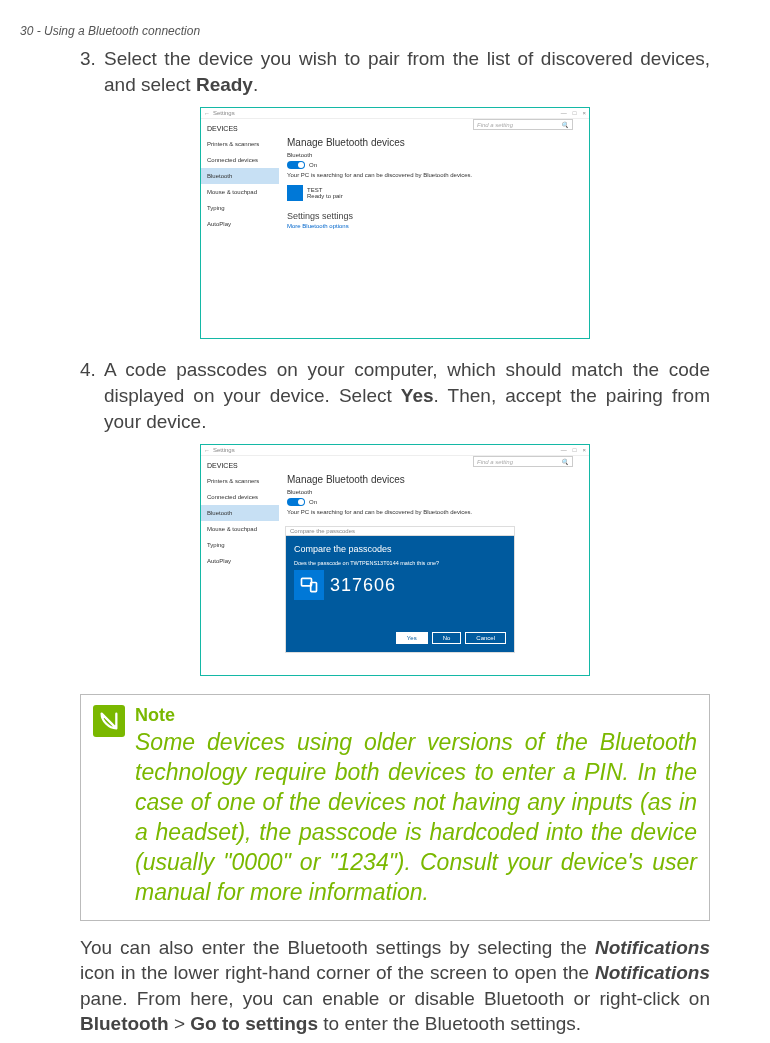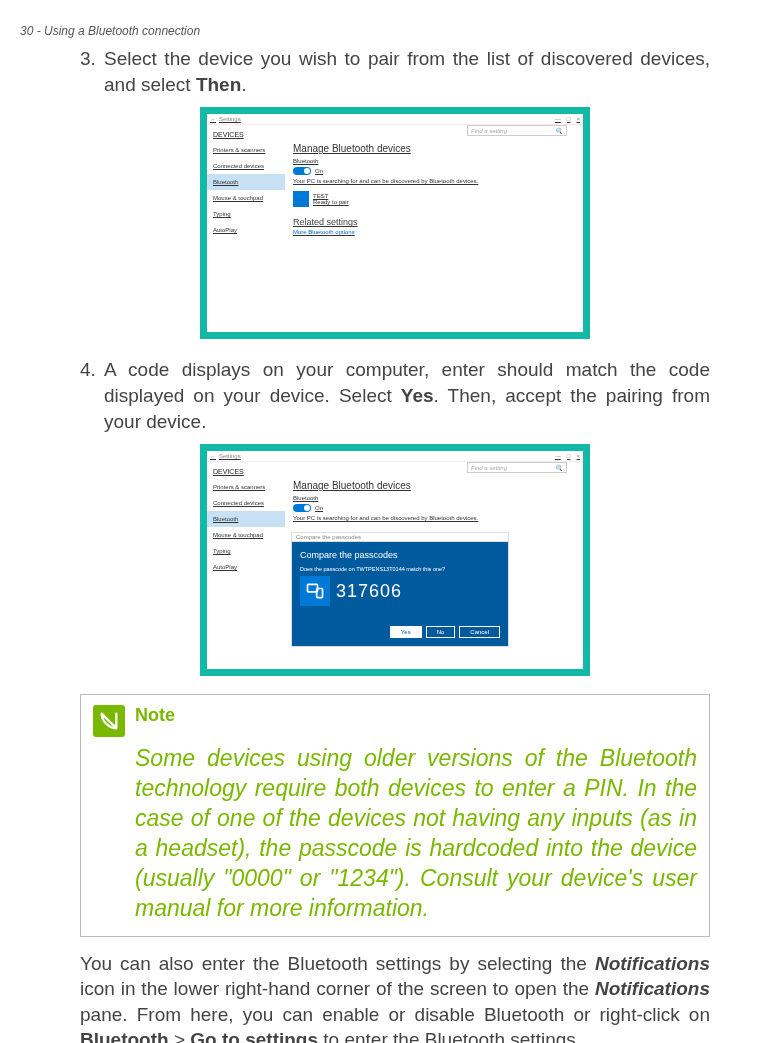--- a/index.html
+++ b/index.html
@@ -32,28 +32,27 @@
     width: 24px;
     flex: 0 0 24px;
   }
   .step-text { flex: 1; }
   .screenshot-wrap {
     display: flex;
     justify-content: center;
     margin: 8px 0 18px 0;
   }
   .screenshot {
-    border: 7px solid #14b8a6;
+    border: 1px solid #14b8a6;
     width: 390px;
     height: 232px;
     background: #fff;
     display: flex;
     flex-direction: column;
     font-size: 6px;
-    text-decoration: underline;
   }
   .titlebar {
     height: 11px;
     border-bottom: 1px solid #eee;
     display:flex;
     align-items:center;
     justify-content:space-between;
     padding:0 3px;
     color:#888;
   }
@@ -162,21 +161,21 @@
     border-radius: 3px;
     display:flex; align-items:center; justify-content:center;
     flex: 0 0 32px;
   }
   .note-icon svg { stroke:#fff; fill:none; stroke-width:2; }
   .note-body { flex:1; }
   .note-title {
     color: #7ab800;
     font-size: 18px;
     font-weight: bold;
-    margin-bottom: 18px;
+    margin-bottom: 2px;
   }
   .note-text {
     color: #7ab800;
     font-style: italic;
     font-size: 23px;
     line-height: 1.3;
     text-align: justify;
   }
   .para {
     font-size: 19px;
@@ -190,21 +189,21 @@
 </head>
 <body>
 
 <div class="header">30 - Using a Bluetooth connection</div>
 
 <div class="content">
 
   <div class="step">
     <div class="step-num">3.</div>
     <div class="step-text">
-      <span>Select the device you wish to pair from the list of discovered devices, and select </span><span class="bold">Then</span><span>.</span>
+      <span>Select the device you wish to pair from the list of discovered devices, and select </span><span class="bold">Ready</span><span>.</span>
     </div>
   </div>
 
   <div class="screenshot-wrap">
     <div class="screenshot">
       <div class="titlebar">
         <div class="titlebar-left">
           <span>←</span>
           <span>Settings</span>
         </div>
@@ -236,31 +235,31 @@
             <span>On</span>
           </div>
           <div class="info">Your PC is searching for and can be discovered by Bluetooth devices.</div>
           <div class="device">
             <div class="dev-icon"></div>
             <div>
               <div>TEST</div>
               <div>Ready to pair</div>
             </div>
           </div>
-          <div class="h-sub">Related settings</div>
+          <div class="h-sub">Settings settings</div>
           <div class="link">More Bluetooth options</div>
         </div>
       </div>
     </div>
   </div>
 
   <div class="step">
     <div class="step-num">4.</div>
     <div class="step-text">
-      <span>A code displays on your computer, enter should match the code displayed on your device. Select </span><span class="bold">Yes</span><span>. Then, accept the pairing from your device.</span>
+      <span>A code passcodes on your computer, which should match the code displayed on your device. Select </span><span class="bold">Yes</span><span>. Then, accept the pairing from your device.</span>
     </div>
   </div>
 
   <div class="screenshot-wrap">
     <div class="screenshot">
       <div class="titlebar">
         <div class="titlebar-left">
           <span>←</span>
           <span>Settings</span>
         </div>

